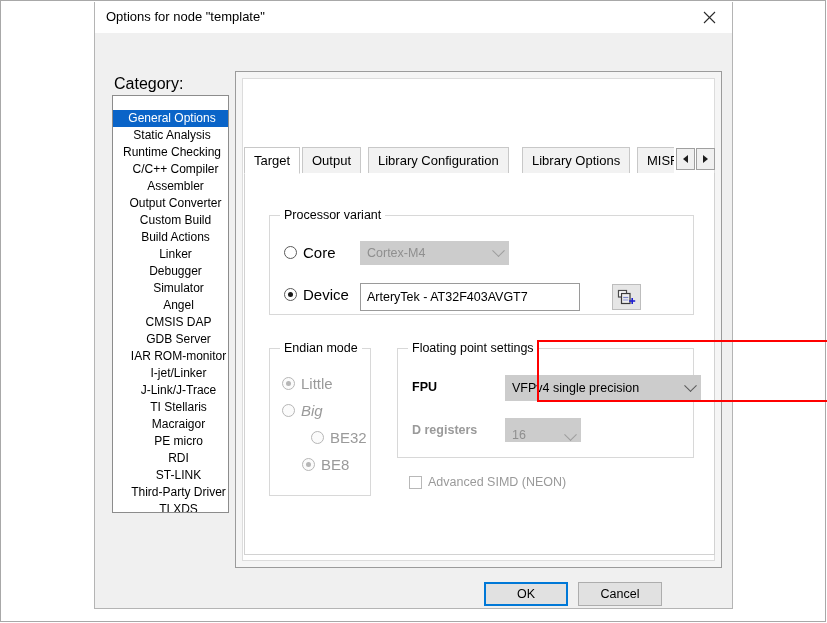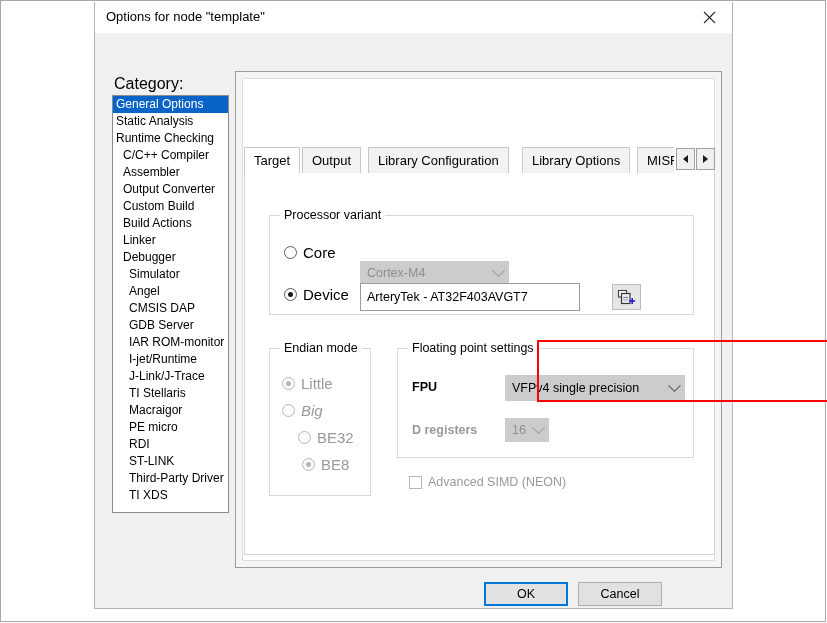--- a/index.html
+++ b/index.html
@@ -81,21 +81,22 @@
   #category-list {
     position: absolute;
     left: 17px;
     top: 93px;
     width: 117px;
     height: 418px;
     background: #ffffff;
     border: 1px solid #8c8c8c;
     box-sizing: border-box;
     overflow: hidden;
-    padding-top: 0;
+    padding-top: 14px;
+    text-align: center;
   }
   .cat-item {
     height: 17px;
     line-height: 17px;
     font-size: 12px;
     padding-left: 3px;
     white-space: nowrap;
     color: #000;
     cursor: default;
   }
@@ -410,21 +411,21 @@
       <div class="cat-item indent1">Output Converter</div>
       <div class="cat-item indent1">Custom Build</div>
       <div class="cat-item indent1">Build Actions</div>
       <div class="cat-item indent1">Linker</div>
       <div class="cat-item indent1">Debugger</div>
       <div class="cat-item indent2">Simulator</div>
       <div class="cat-item indent2">Angel</div>
       <div class="cat-item indent2">CMSIS DAP</div>
       <div class="cat-item indent2">GDB Server</div>
       <div class="cat-item indent2">IAR ROM-monitor</div>
-      <div class="cat-item indent2">I-jet/Runtime</div>
+      <div class="cat-item indent2">I-jet/Linker</div>
       <div class="cat-item indent2">J-Link/J-Trace</div>
       <div class="cat-item indent2">TI Stellaris</div>
       <div class="cat-item indent2">Macraigor</div>
       <div class="cat-item indent2">PE micro</div>
       <div class="cat-item indent2">RDI</div>
       <div class="cat-item indent2">ST-LINK</div>
       <div class="cat-item indent2">Third-Party Driver</div>
       <div class="cat-item indent2">TI XDS</div>
     </div>
 
@@ -449,21 +450,21 @@
 
       <div id="tabpage">
 
         <div class="groupbox" id="grp-processor">
           <div class="group-title">Processor variant</div>
 
           <div class="radio-row" style="left:14px; top:28px;">
             <span class="radio"></span>
             <span class="radio-label">Core</span>
           </div>
-          <div class="combo disabled" style="left:90px; top:25px; width:149px; height:24px;margin-top:20px;">
+          <div class="combo disabled" style="left:90px; top:25px; width:149px; height:24px;">
             <span class="combo-text">Cortex-M4</span>
             <span class="chev">
                 <span class="chev-g dim"></span>
               </span>
           </div>
 
           <div class="radio-row" style="left:14px; top:70px;">
             <span class="radio checked"></span>
             <span class="radio-label">Device</span>
           </div>
@@ -485,43 +486,43 @@
           <div class="group-title">Endian mode</div>
 
           <div class="radio-row" style="left:12px; top:26px;">
             <span class="radio disabled checked"></span>
             <span class="radio-label disabled">Little</span>
           </div>
           <div class="radio-row" style="left:12px; top:53px;font-style:italic;">
             <span class="radio disabled"></span>
             <span class="radio-label disabled">Big</span>
           </div>
-          <div class="radio-row" style="left:28px; top:80px;">
+          <div class="radio-row" style="left:41px; top:80px;">
             <span class="radio disabled"></span>
             <span class="radio-label disabled">BE32</span>
           </div>
           <div class="radio-row" style="left:32px; top:107px;">
             <span class="radio disabled checked"></span>
             <span class="radio-label disabled">BE8</span>
           </div>
         </div>
 
         <div class="groupbox" id="grp-float">
           <div class="group-title">Floating point settings</div>
 
           <div class="field-label" style="left:14px; top:31px;">FPU</div>
-          <div class="combo enabled" style="left:107px; top:26px; width:180px; height:26px;justify-content:flex-end;">
+          <div class="combo enabled" style="left:107px; top:26px; width:196px; height:26px;justify-content:flex-end;">
             <span class="combo-text">VFPv4 single precision</span>
             <span class="chev">
                 <span class="chev-g"></span>
               </span>
           </div>
 
           <div class="field-label dim" style="left:14px; top:74px;">D registers</div>
-          <div class="combo disabled" style="left:107px; top:69px; width:44px; height:24px;">
+          <div class="combo disabled" style="left:107px; top:69px; width:76px; height:24px;align-items:flex-end;">
             <span class="combo-text">16</span>
             <span class="chev">
                 <span class="chev-g dim"></span>
               </span>
           </div>
         </div>
 
         <div class="check-row" style="left:164px; top:302px;">
           <span class="checkbox"></span>
           <span class="check-label">Advanced SIMD (NEON)</span>

